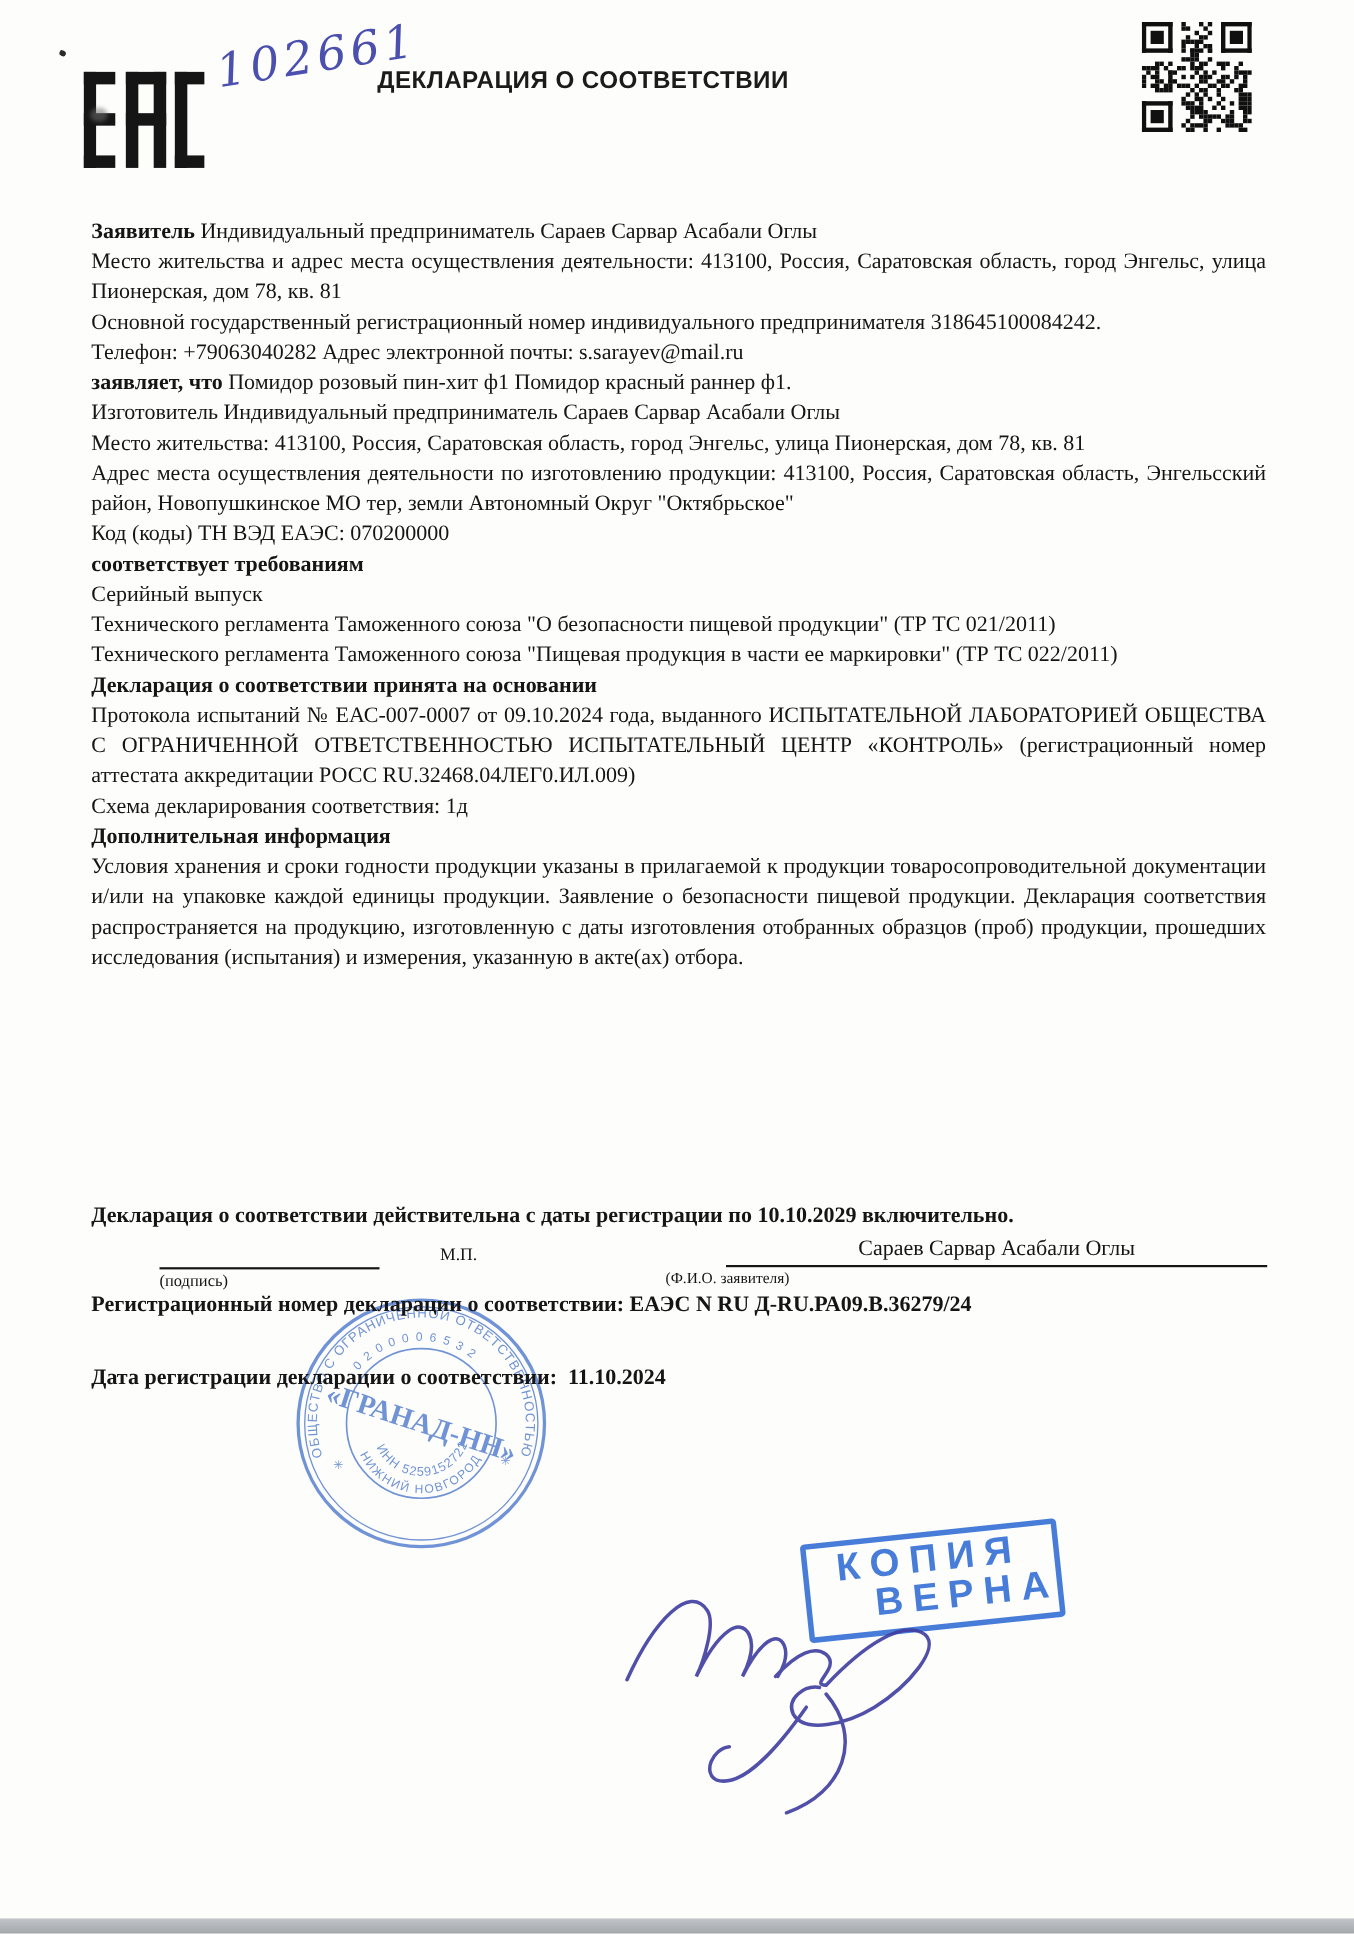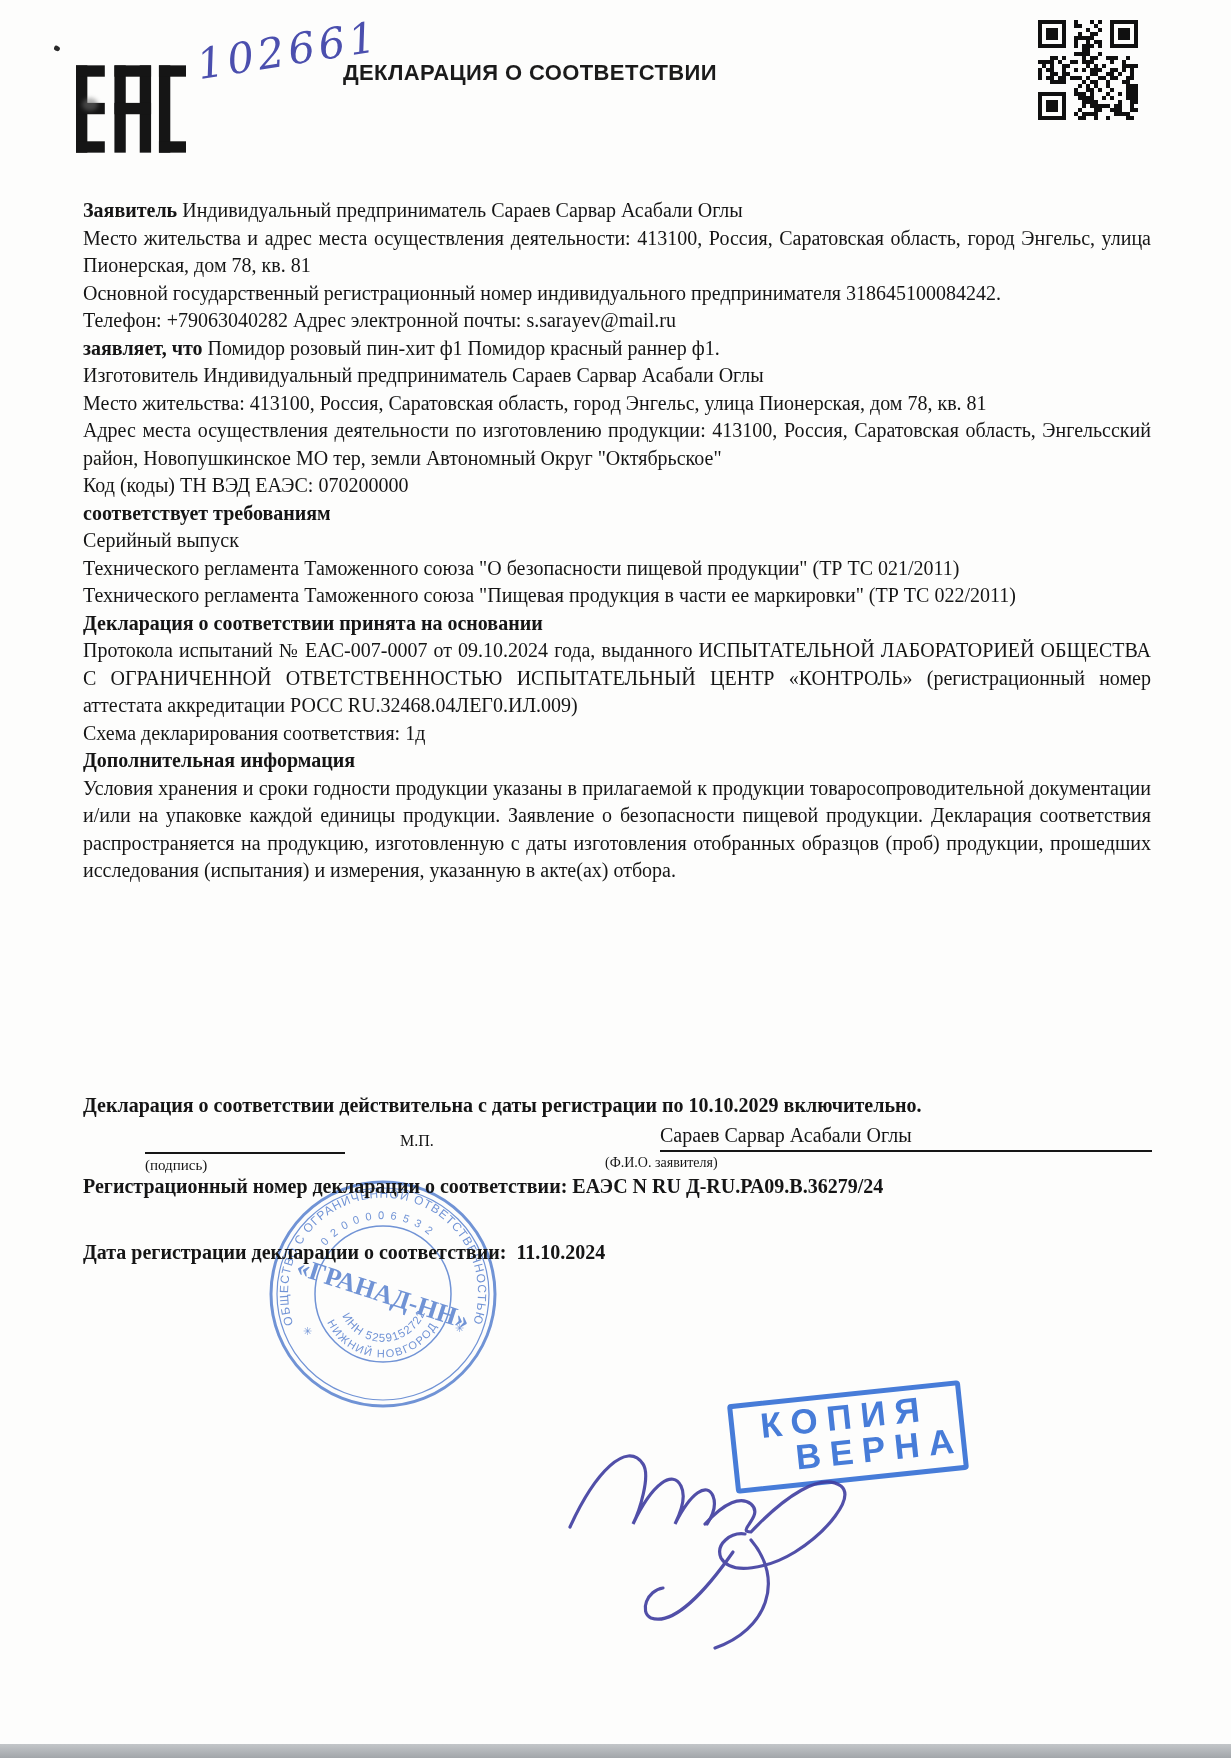--- a/index.html
+++ b/index.html
@@ -26,21 +26,21 @@
   .validity{position:absolute;left:83px;top:1094px;width:1068px;font-size:20px;
         font-weight:bold;z-index:2;}
   
   .sig-line{position:absolute;border-top:2px solid #161616;z-index:2;}
   .sig-line.left{left:145px;top:1152px;width:200px;}
   .sig-line.right{left:660px;top:1150px;width:492px;}
   .caption{position:absolute;font-size:15px;text-align:left;z-index:2;}
   .caption.podpis{left:145px;top:1157px;width:200px;}
   .caption.fio{left:605px;top:1155px;width:470px;font-size:14px;}
   .mp{position:absolute;left:400px;top:1132px;font-size:16px;z-index:2;}
-  .signer-name{position:absolute;left:660px;top:1124px;width:492px;text-align:left;
+  .signer-name{position:absolute;left:660px;top:1124px;width:492px;text-align:center;
         font-size:20px;z-index:2;}
   .reg-line{position:absolute;left:83px;width:1068px;font-size:20px;font-weight:bold;z-index:2;}
   .reg-line.number{top:1175px;}
   .reg-line.date{top:1241px;font-family:Liberation Serif, serif;}
   
   .round-stamp{position:absolute;left:263px;top:1172px;z-index:1;opacity:.8;}
   .copy-stamp{position:absolute;left:731px;top:1392px;width:224px;height:78px;
         border:5px solid #2e6bd4;border-radius:4px;transform:rotate(-6deg);
         color:#2e6bd4;font-family:"Liberation Sans",sans-serif;font-weight:bold;
         z-index:3;opacity:.88;padding-top:2px;}

